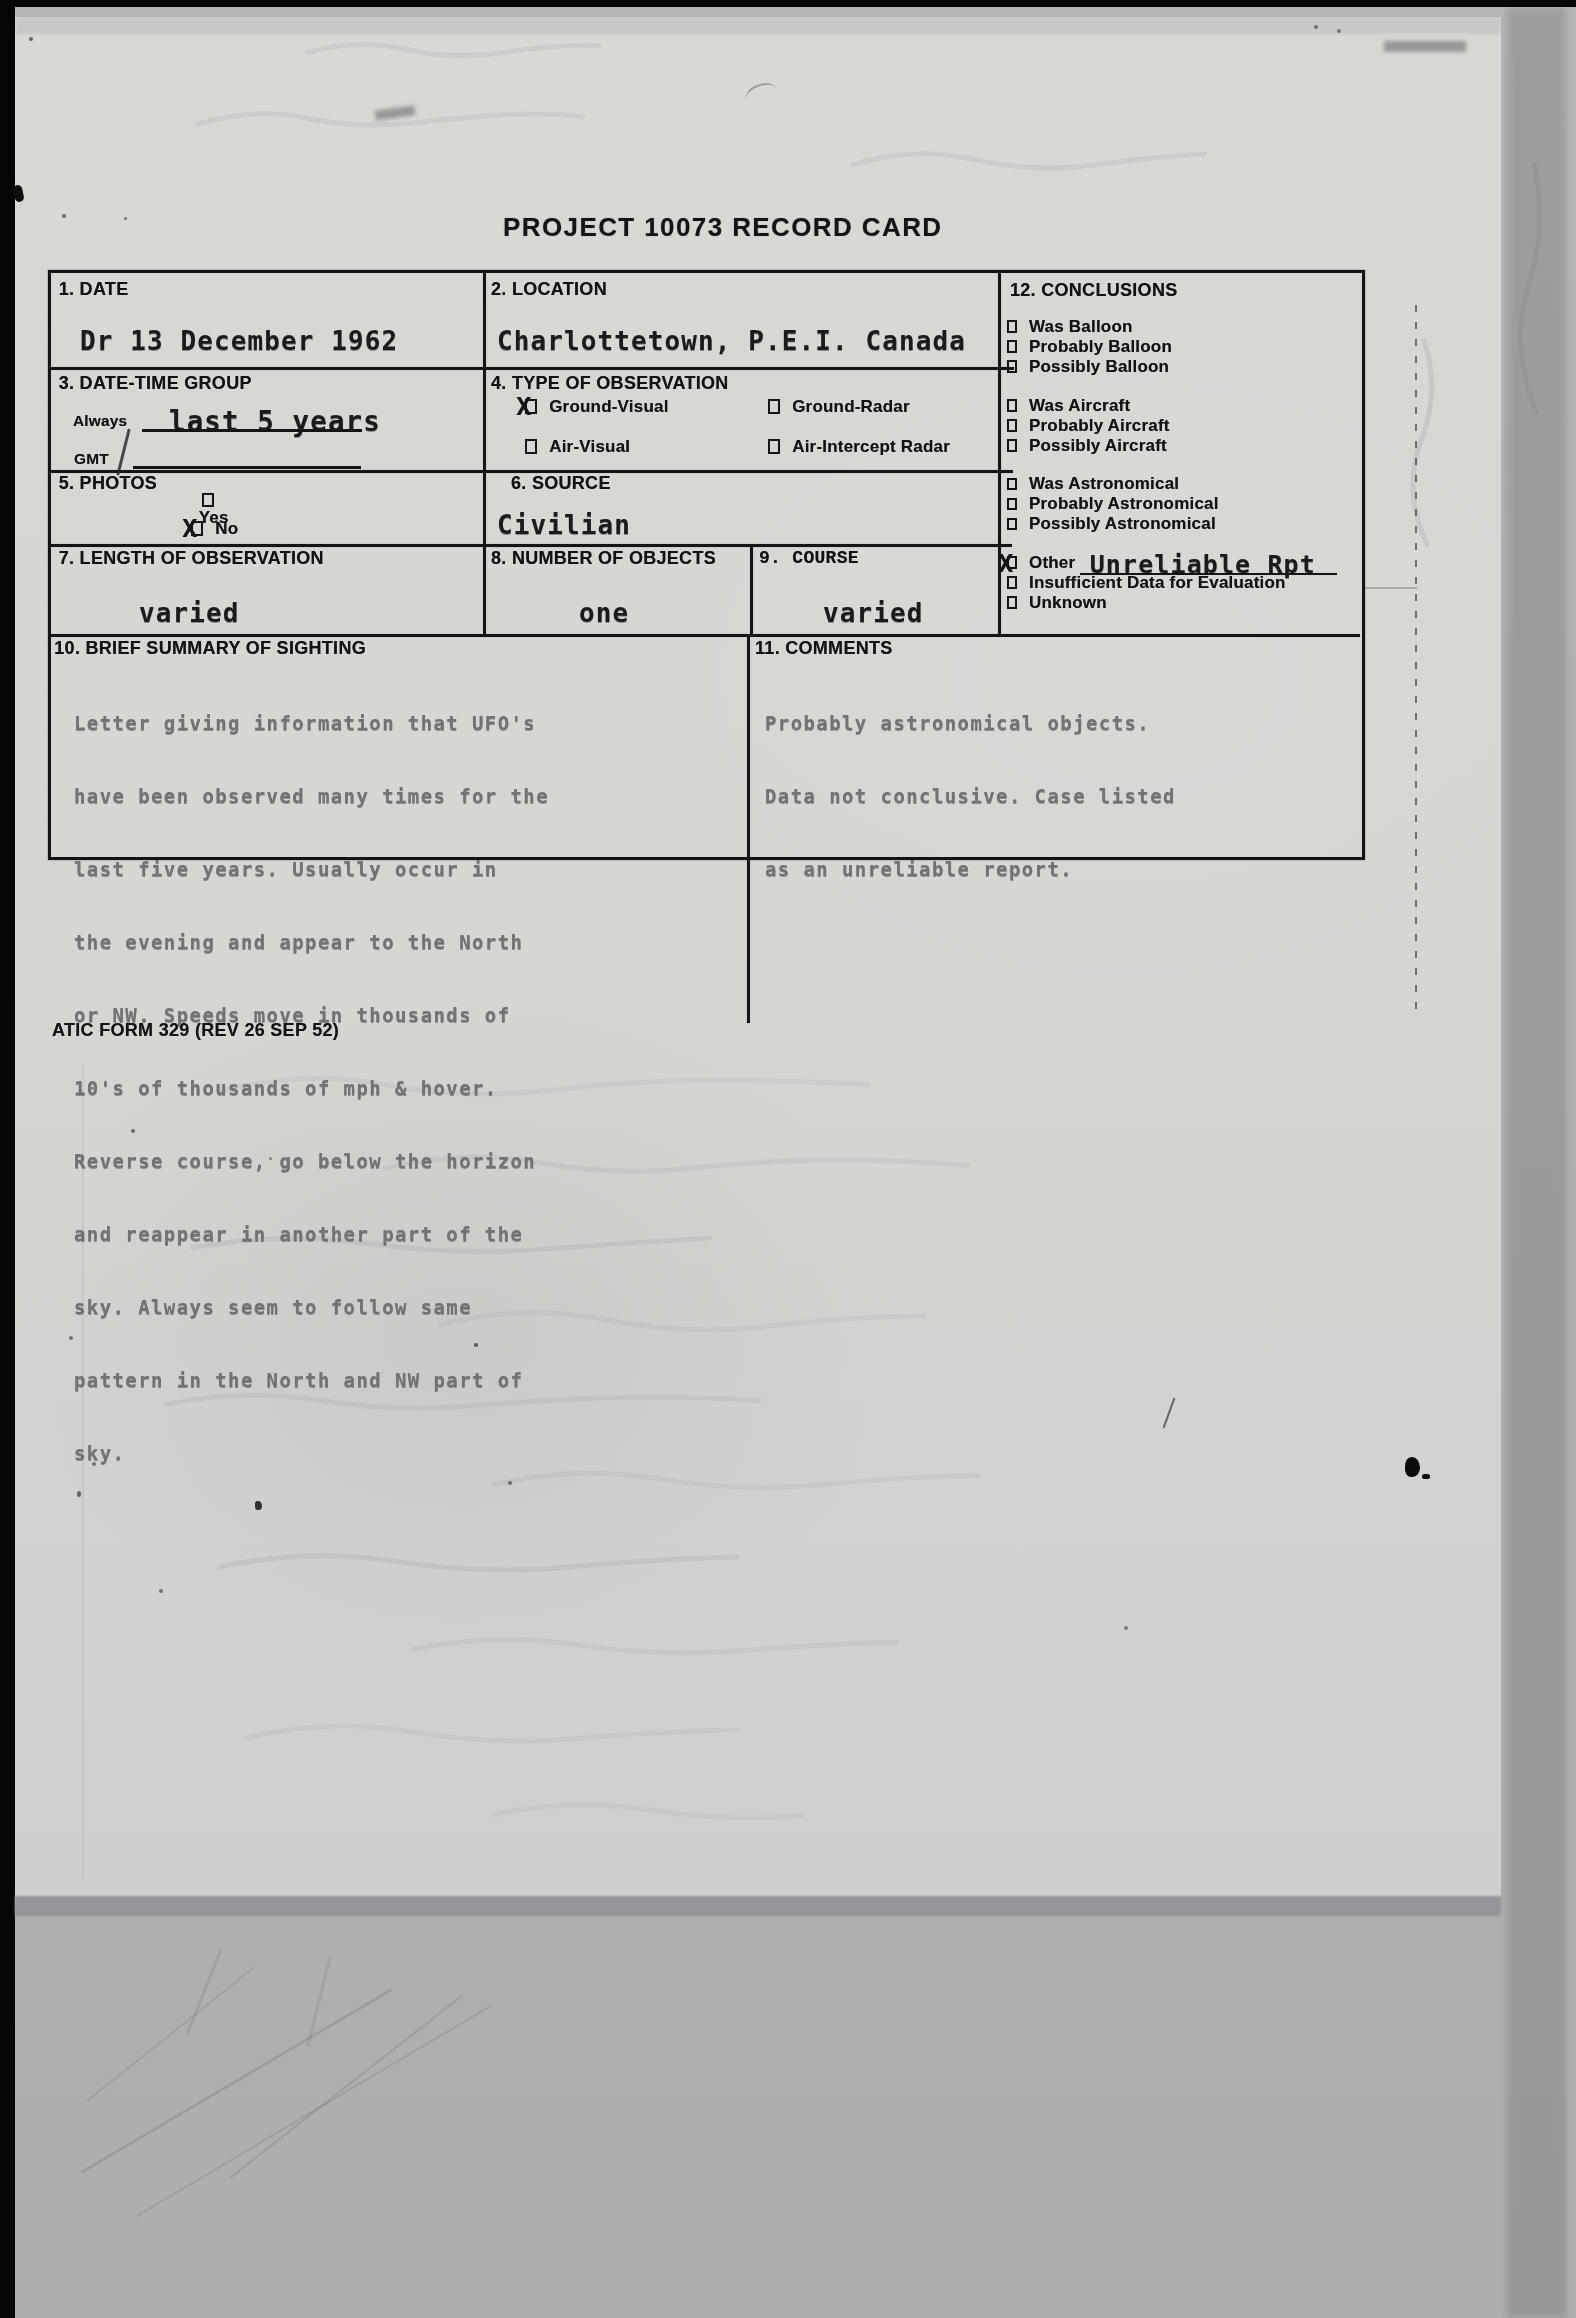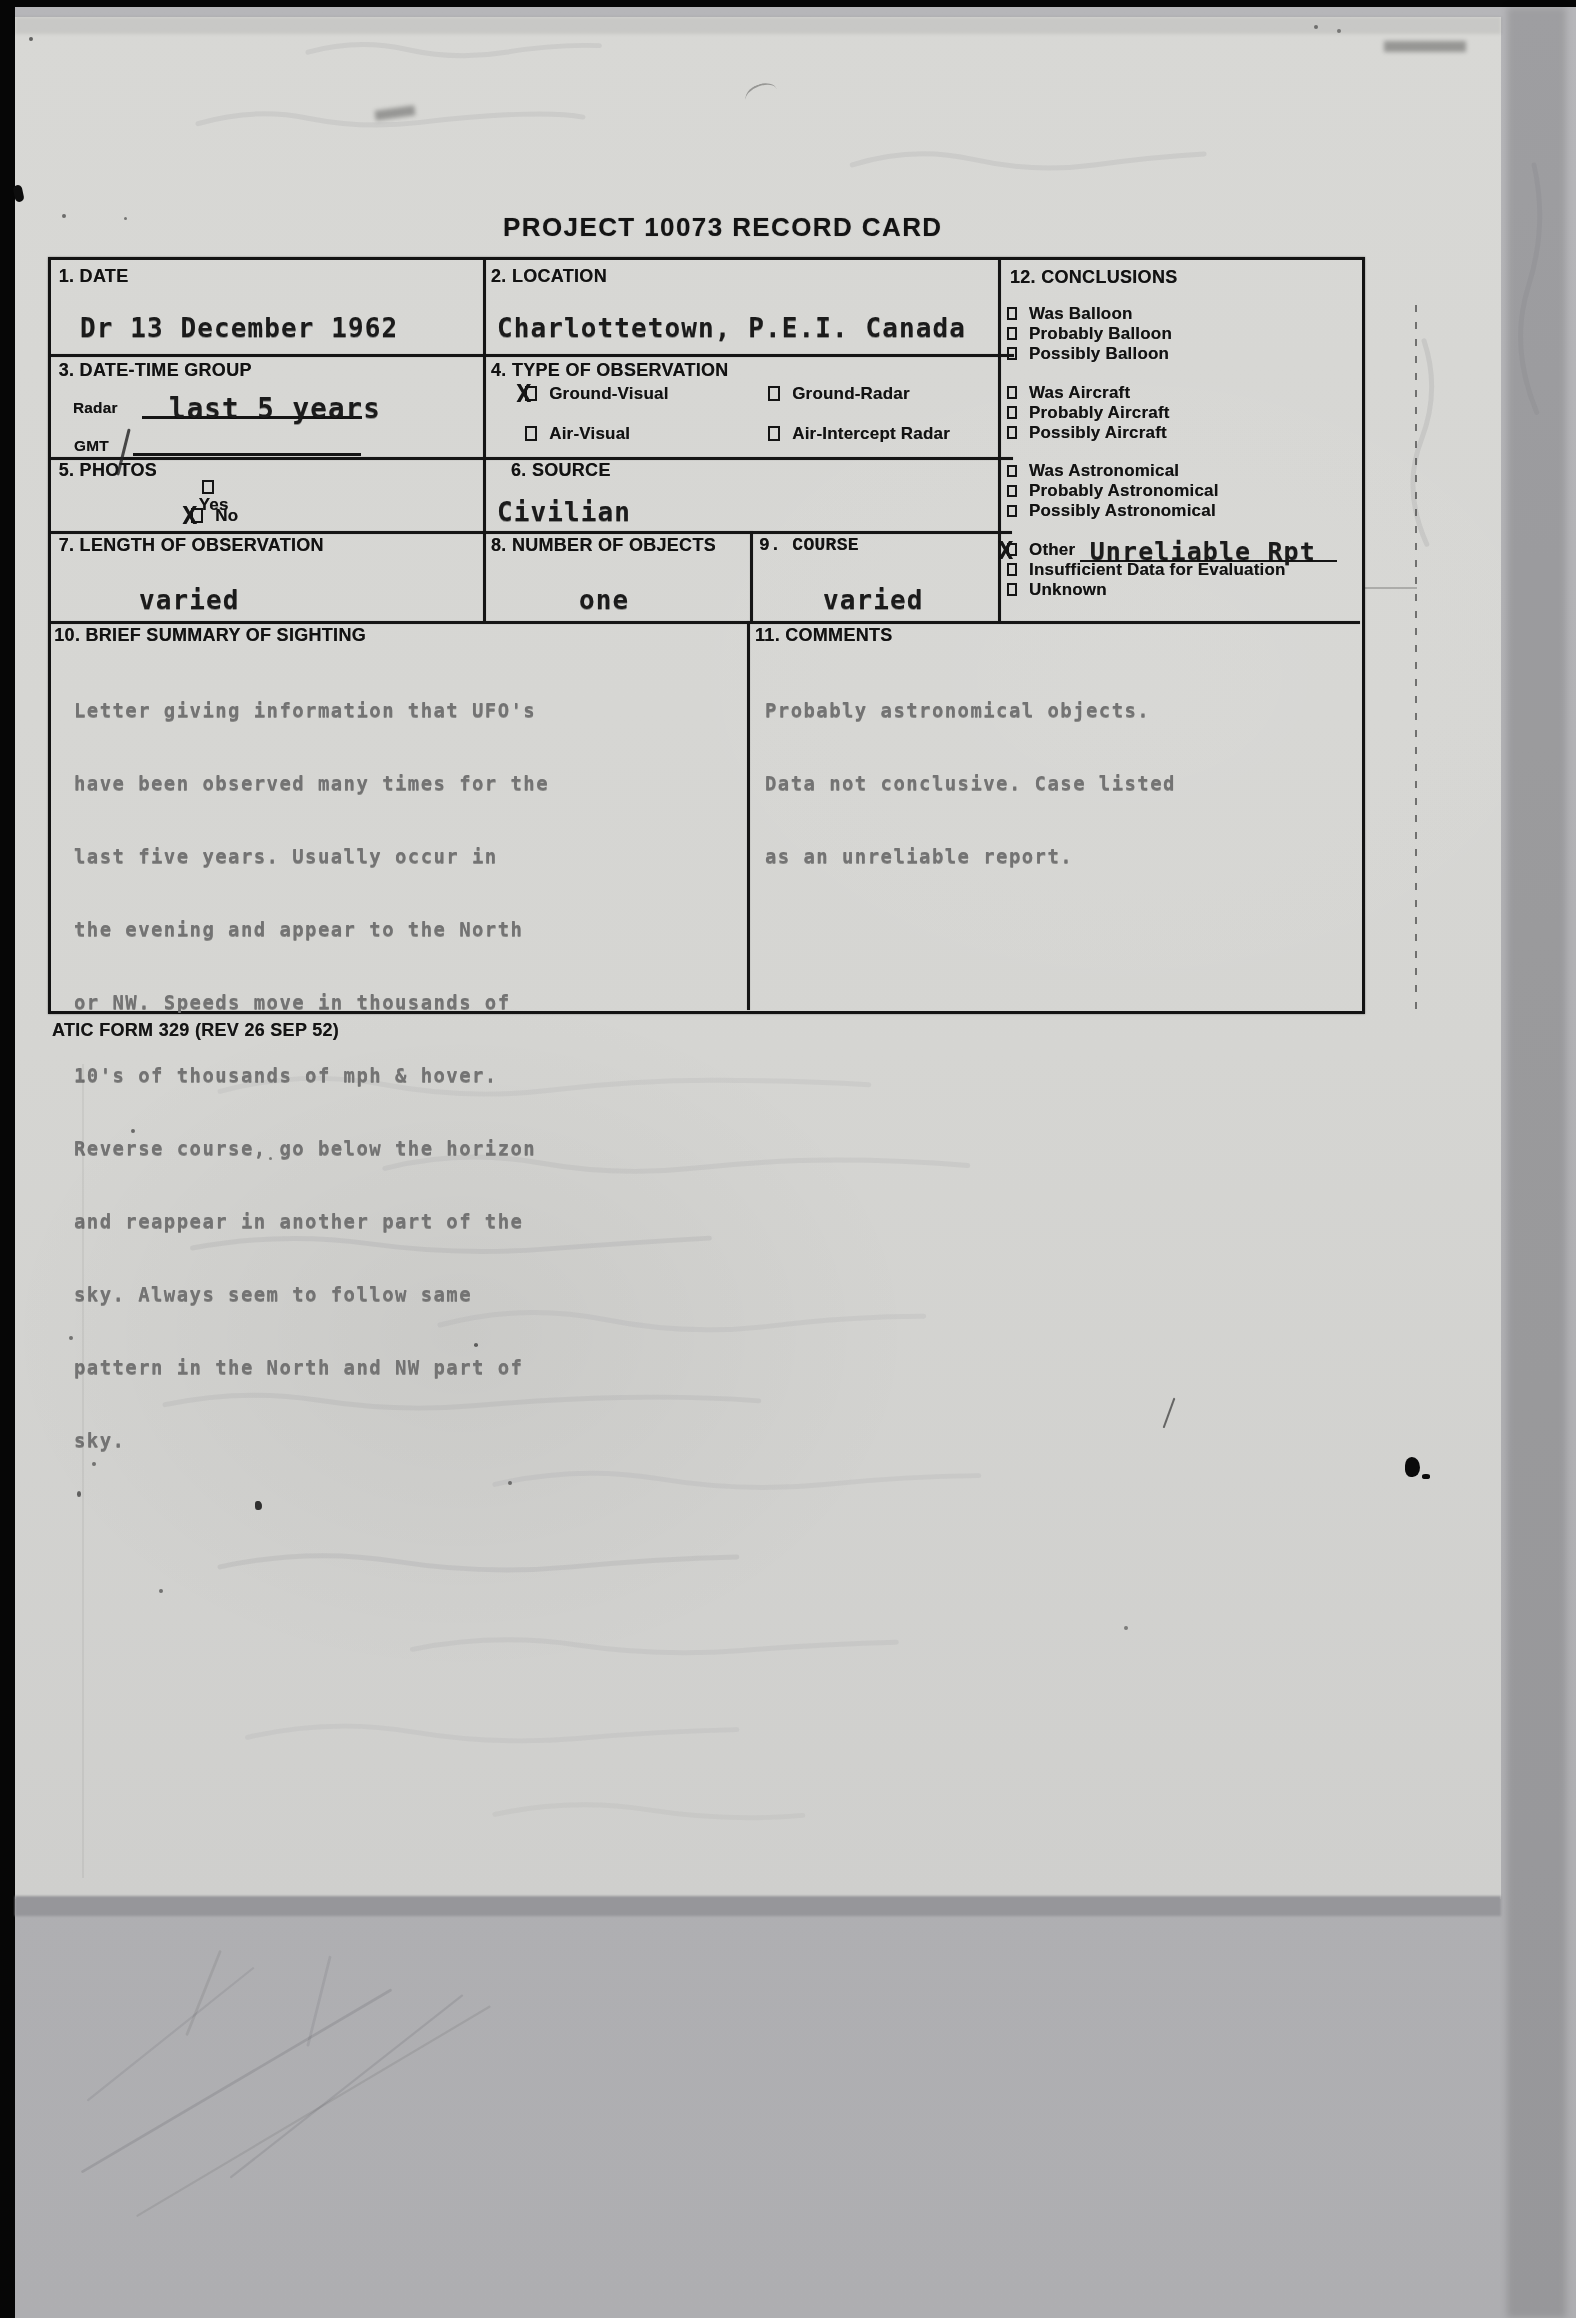--- a/index.html
+++ b/index.html
@@ -27,21 +27,21 @@
   .typed { font-family: "DejaVu Sans Mono", monospace; font-weight: 700; font-size: 26px;
            color: #1b1b1b; letter-spacing: 1.1px; white-space: nowrap;
            text-shadow: 0 0.5px 0.5px rgba(0,0,0,0.35); }
   .title { position: absolute; left: 503px; top: 212px; font-weight: 700; font-size: 26px;
            letter-spacing: 1.4px; color: #141414; text-shadow: 0 0 1.1px rgba(0,0,0,0.35);
            white-space: nowrap; }
   .footer-label { position: absolute; left: 52px; top: 1020px; font-weight: 700; font-size: 18px;
                   letter-spacing: 0.3px; color: #141414; text-shadow: 0 0 0.5px rgba(0,0,0,0.5); }
 
   
-  .card { position: absolute; left: 48px; top: 257px; width: 1317px; height: 757px;
+  .card { position: absolute; left: 48px; top: 270px; width: 1317px; height: 590px;
           border: 3.8px solid #131313; box-shadow: 0 0 1.6px rgba(0,0,0,0.45); }
   .card .abs { position: absolute; }
   .hline, .vline { position: absolute; background: #151515; box-shadow: 0 0 1.1px rgba(0,0,0,0.35); }
 
   
   .cbslot { position: absolute; display: flex; align-items: center; white-space: nowrap; }
   .cbwrap { position: relative; display: inline-block; width: 16.5px; height: 18.7px; flex: 0 0 16.5px; }
   .cbox { position: absolute; left: 0; top: 1.6px; width: 12px; height: 14.3px; border: 2.7px solid #141414; }
   .xmark { display: none; }
   .checked .xmark { display: block; position: absolute; left: -8.8px; top: -5.5px;
@@ -126,21 +126,21 @@
   <div class="hline" style="left:0; top:271px; width:961px; height:2.7px;"></div>
   <div class="hline" style="left:0; top:361px; width:1309px; height:3.3px;"></div>
 
   <div class="abs plabel" style="left:7.7px; top:6.6px;">1. DATE</div>
   <div class="abs typed" style="left:29px; top:53px;">Dr 13 December 1962</div>
 
   <div class="abs plabel" style="left:440px; top:6.6px;">2. LOCATION</div>
   <div class="abs typed" style="left:446px; top:53px;">Charlottetown, P.E.I. Canada</div>
 
   <div class="abs plabel" style="left:7.7px; top:101px;">3. DATE-TIME GROUP</div>
-  <div class="abs small-label" style="left:22px; top:139px;">Radar</div>
+  <div class="abs small-label" style="left:22px; top:139px;">Always</div>
   <div class="rule" style="left:91px; top:156px; width:220px;"></div>
   <div class="abs typed" style="left:118px; top:132px; font-size:27.5px;">last 5 years</div>
   <div class="abs small-label" style="left:23px; top:177px;">GMT</div>
   <div class="rule" style="left:82px; top:193px; width:228px;"></div>
 
   <div class="abs plabel" style="left:440px; top:101px;">4. TYPE OF OBSERVATION</div>
   <div class="cbslot checked" style="left:474px; top:124px;">
     <span class="cbwrap">
         <span class="cbox"></span>
         <span class="xmark">X</span>

